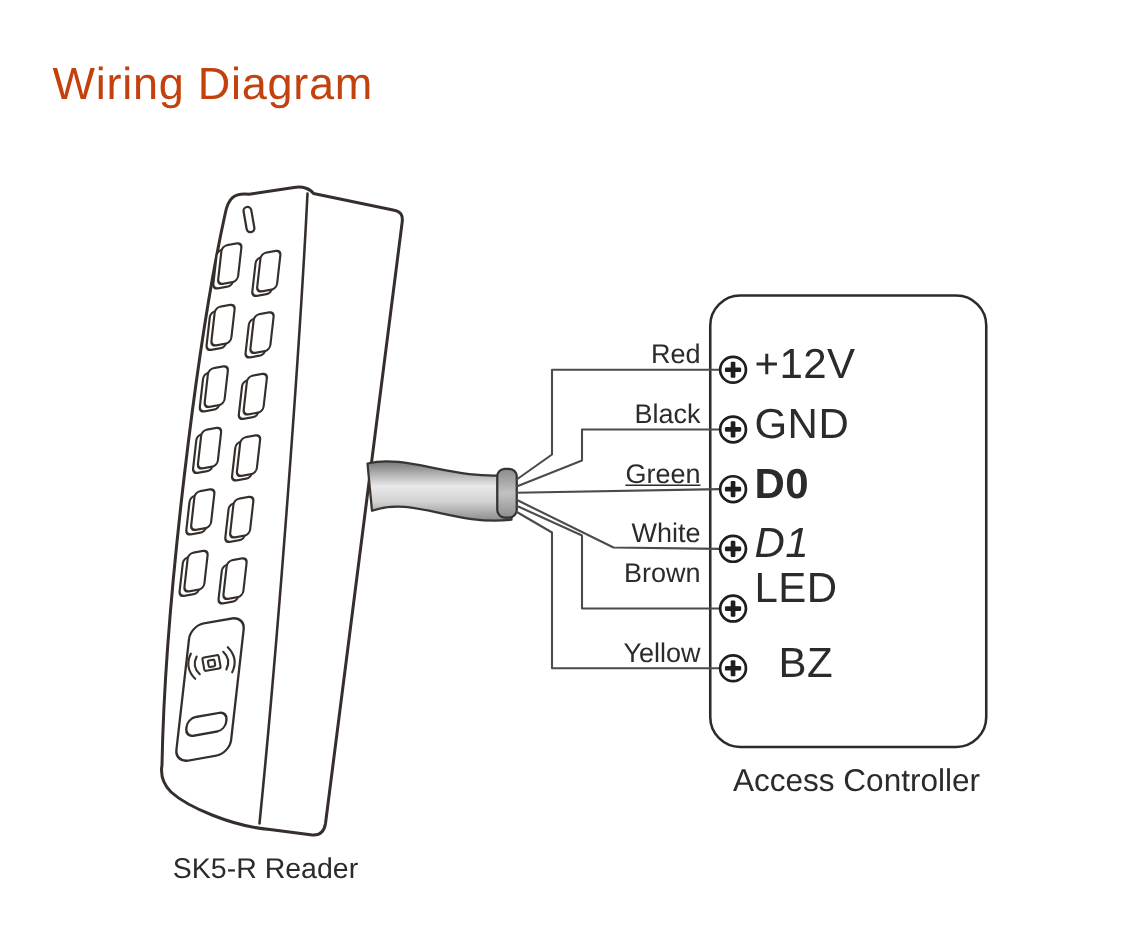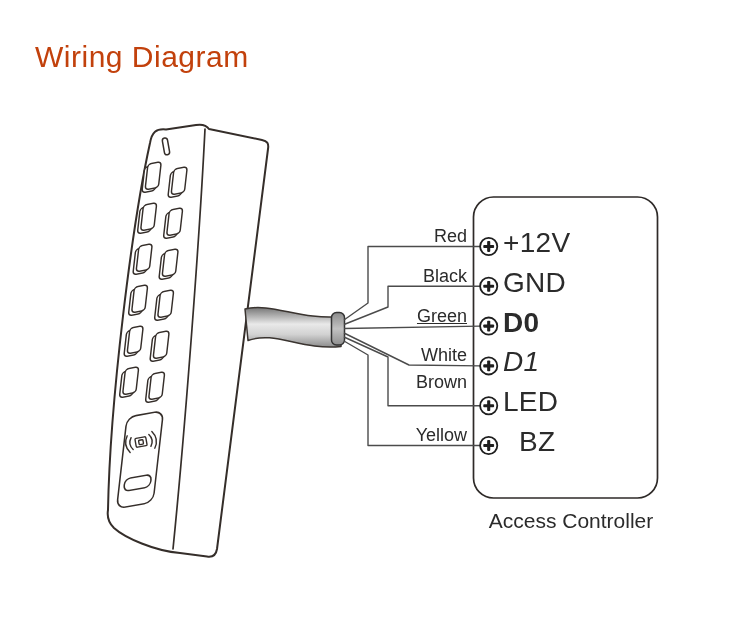--- a/index.html
+++ b/index.html
@@ -154,18 +154,19 @@
   <div class="txt wire-label" style="top:266px;">Black</div>
   <div class="txt wire-label" style="top:306px;text-decoration:underline;">Green</div>
   <div class="txt wire-label" style="top:345px;">White</div>
   <div class="txt wire-label" style="top:372px;">Brown</div>
   <div class="txt wire-label" style="top:425px;">Yellow</div>
 
   <div class="txt term-label" style="top:232px;">+12V</div>
   <div class="txt term-label" style="top:272px;">GND</div>
   <div class="txt term-label" style="top:312px;font-weight:bold;">D0</div>
   <div class="txt term-label" style="top:351px;font-style:italic;">D1</div>
-  <div class="txt term-label" style="top:391px;">LED</div>
+  <div class="txt term-label" style="top:381px;">LED</div>
   <div class="txt term-label" style="top:431px;margin-left:16px;">BZ</div>
 
+  <div class="txt caption cap-reader">SK5-R Reader</div>
   <div class="txt caption cap-controller">Access Controller</div>
 
 </div>
 
 </body></html>

